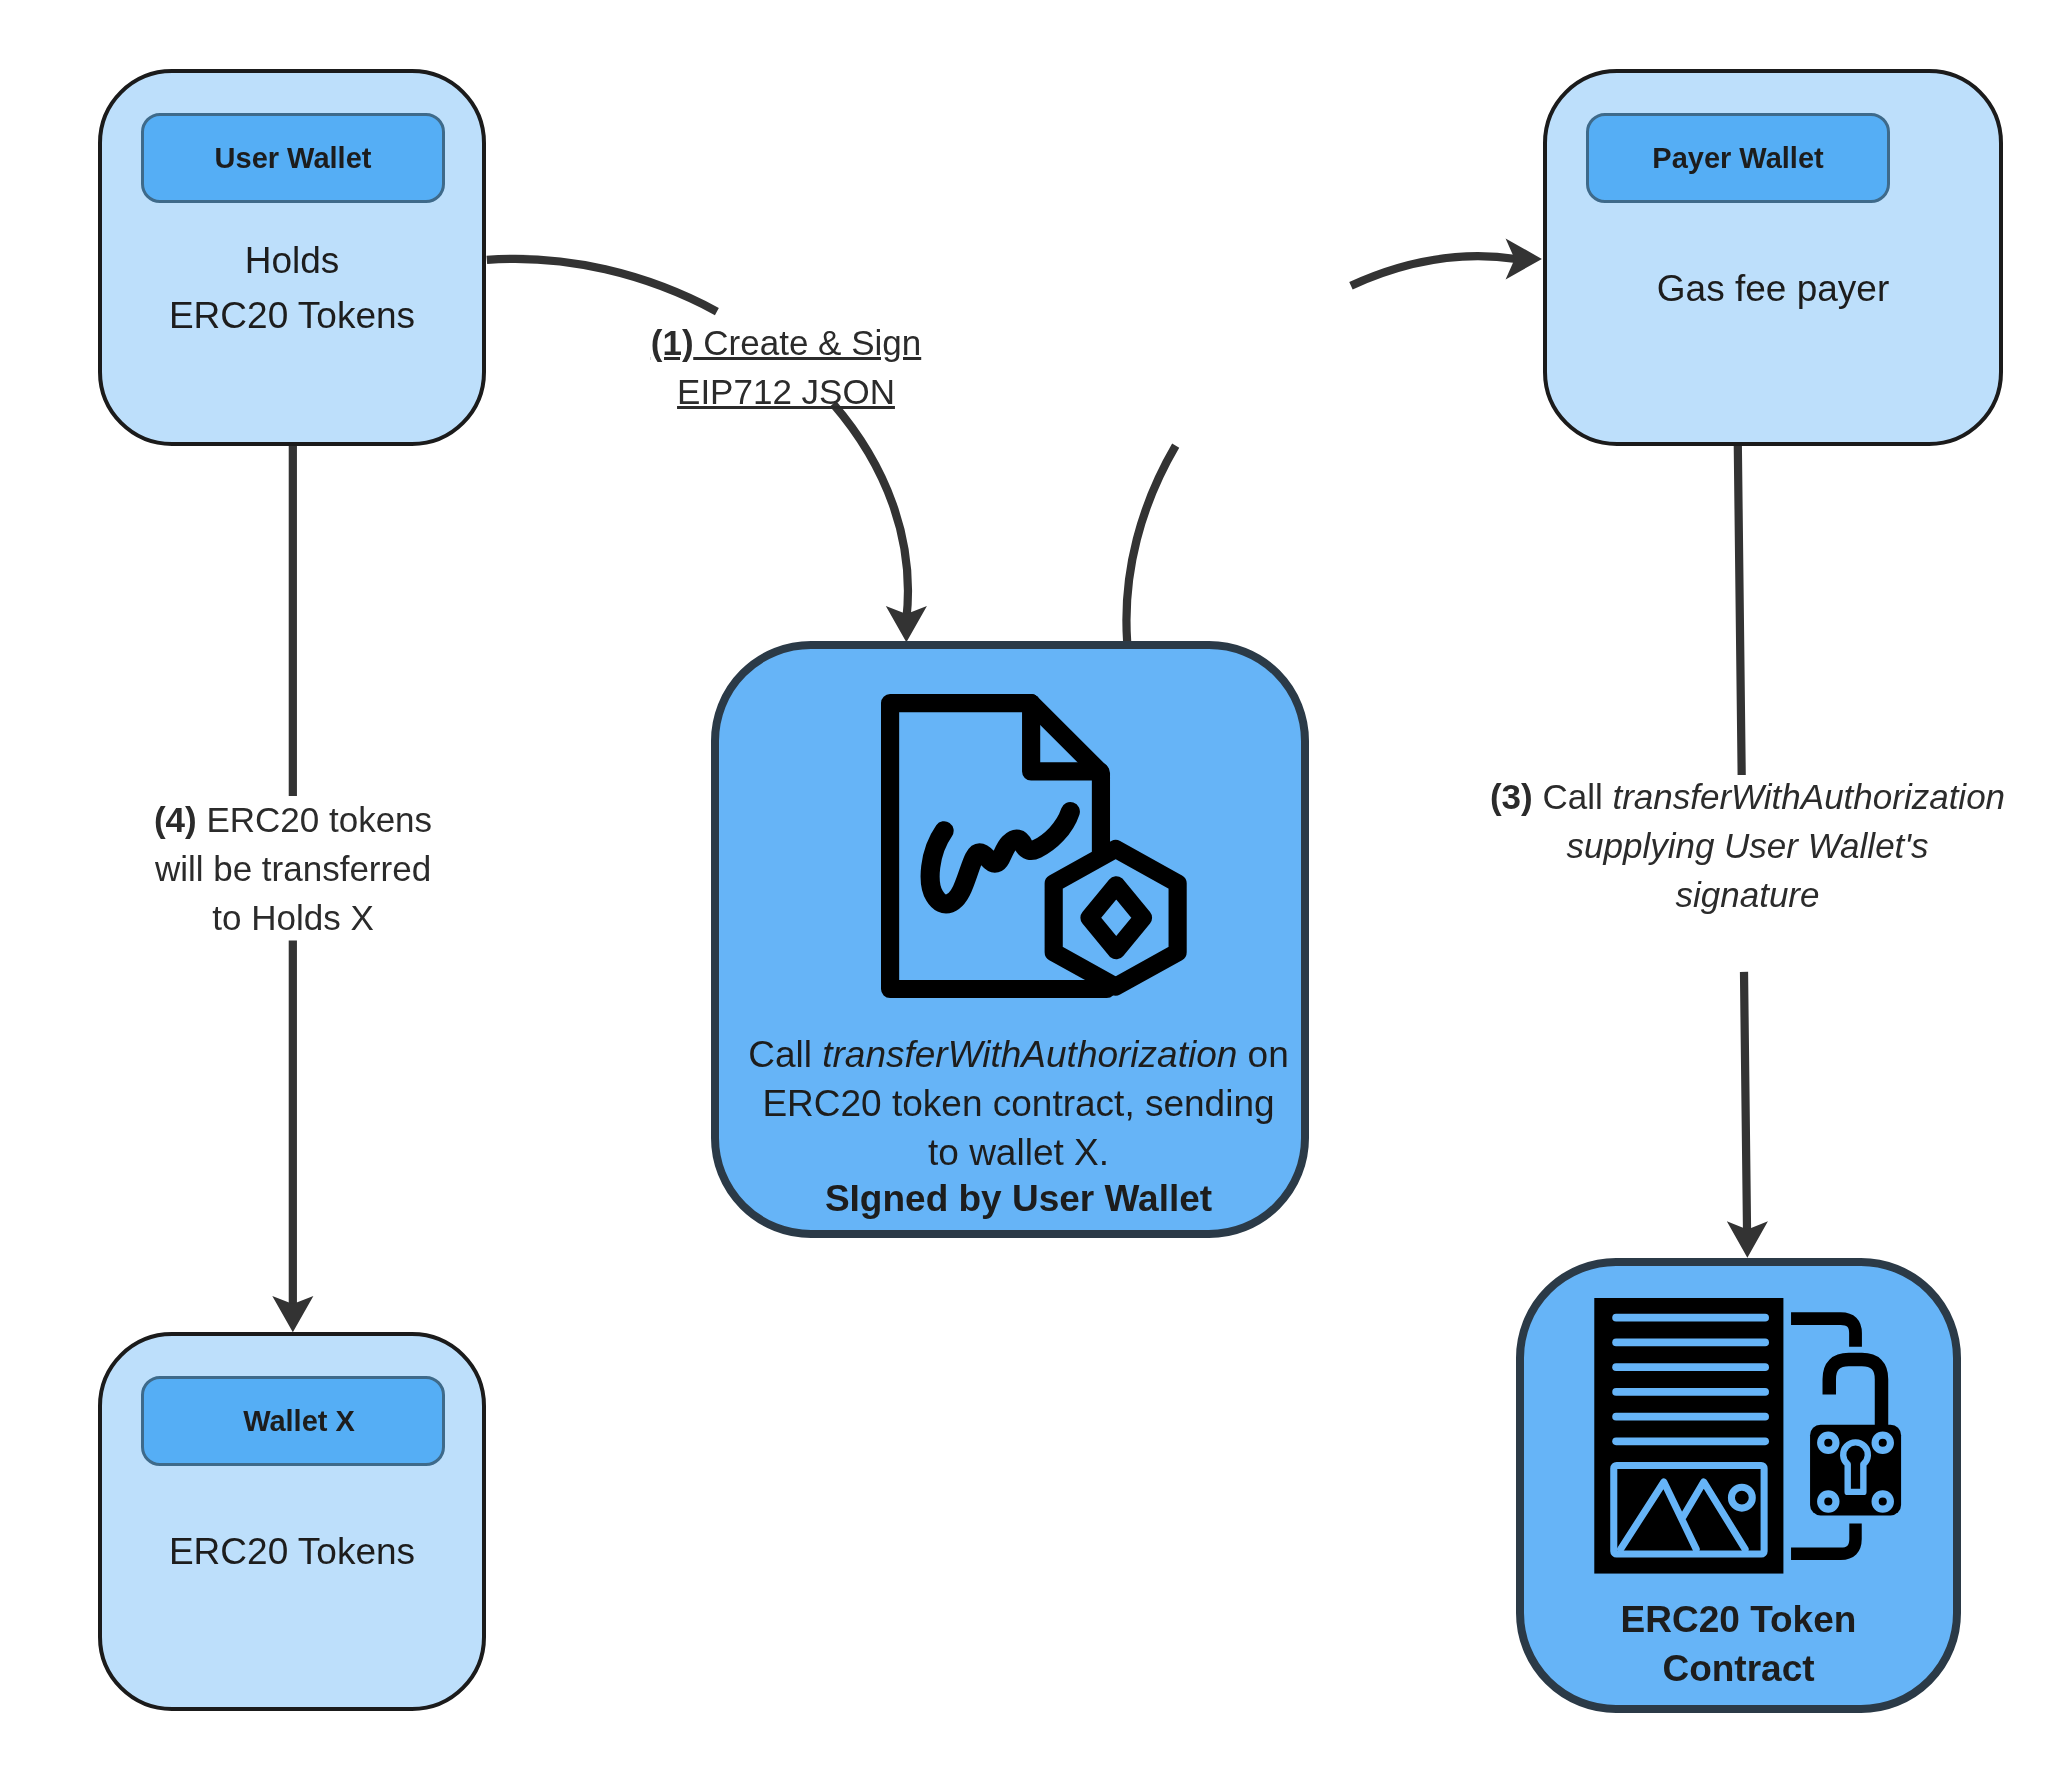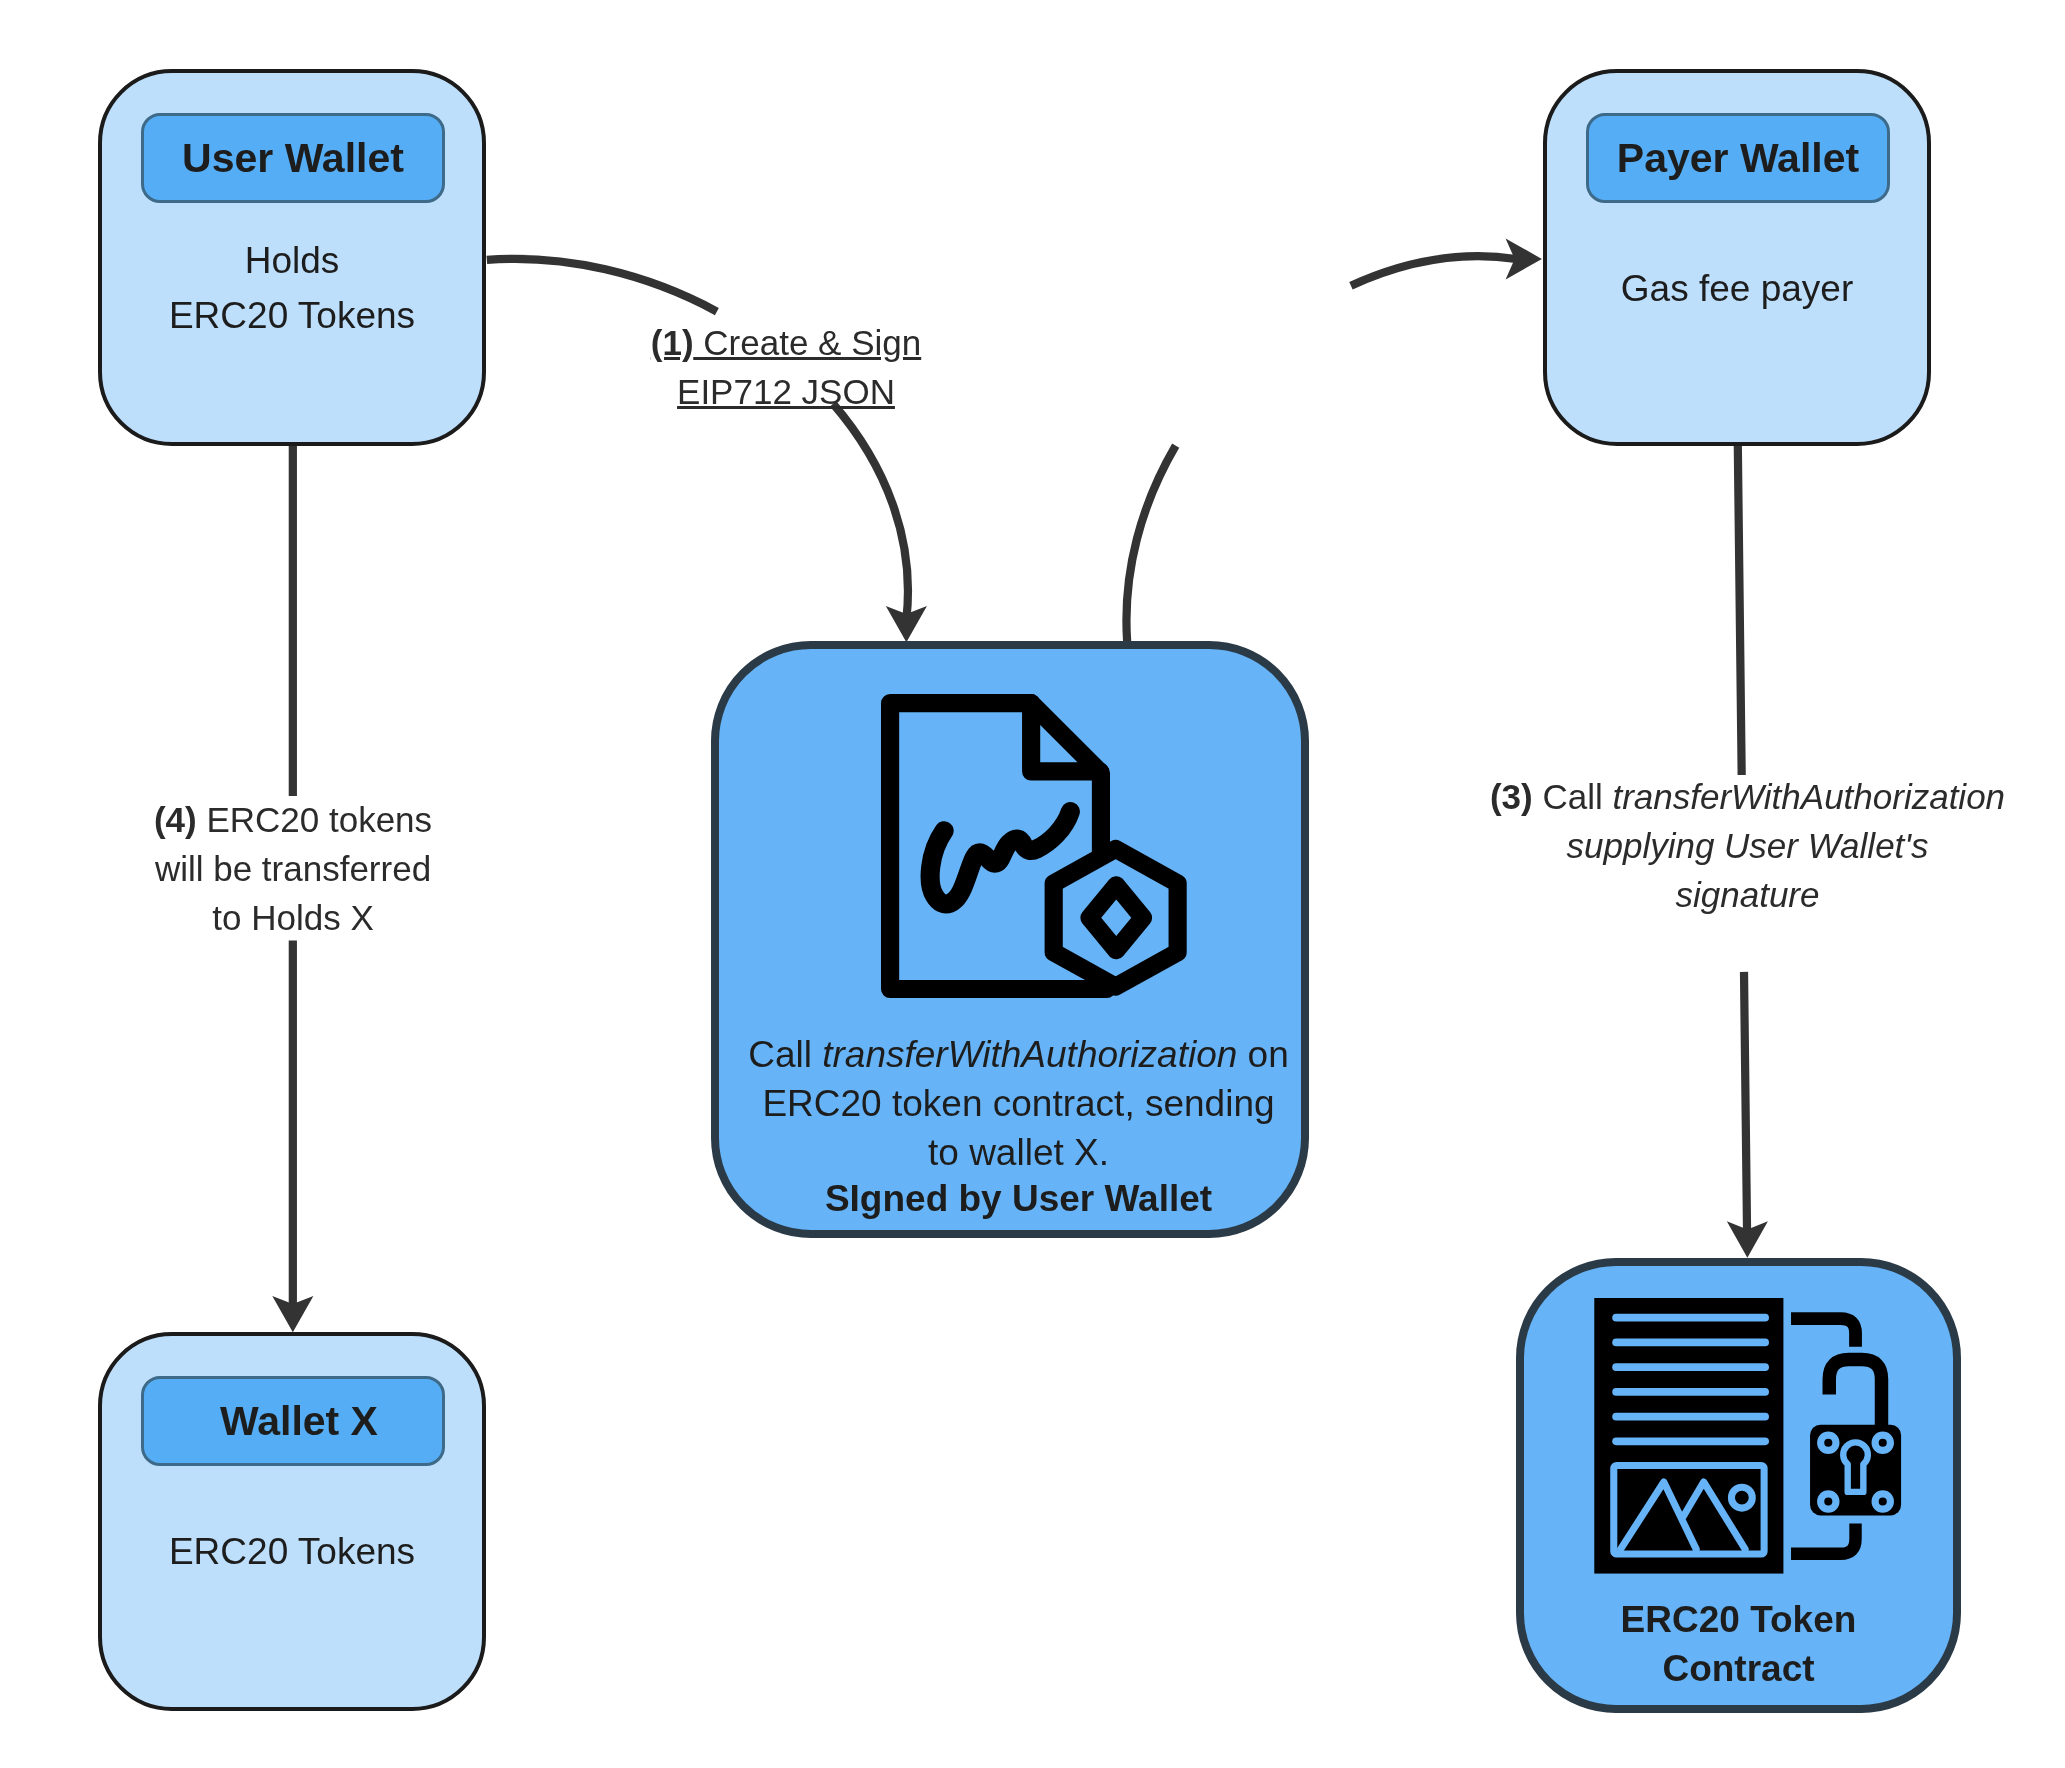--- a/index.html
+++ b/index.html
@@ -9,21 +9,21 @@
   #stage{position:relative;width:2066px;height:1768px;background:#ffffff;}
   svg#edges{position:absolute;left:0;top:0;width:2066px;height:1768px;overflow:visible;}
 
   .node{position:absolute;box-sizing:border-box;}
   .node.light{background:#bddffb;border:4.3px solid #1b1b1b;border-radius:74px;}
   .node.dark{background:#66b4f7;border:8.2px solid #2b3a47;border-radius:100px;}
 
   .badge{position:absolute;box-sizing:border-box;background:#55aef5;
          border:3.6px solid #3e6a8a;border-radius:19px;font-weight:bold;color:#1d1d1d;
          display:flex;align-items:center;justify-content:center;
-         text-align:center;font-size:41px;line-height:1;}
+         text-align:center;font-size:29px;line-height:1;}
 
   .tline{position:absolute;left:0;right:0;text-align:center;color:#1d1d1d;
          font-size:37px;line-height:37px;white-space:nowrap;}
   .tline.bold{font-weight:bold;}
   .tline i{font-style:italic;}
 
   .edgelabel{position:absolute;text-align:center;color:#2b2b2b;font-size:35px;}
   .edgelabel .lbl-line{line-height:49px;white-space:nowrap;}
   .edgelabel b{font-weight:bold;}
   .edgelabel i{font-style:italic;}
@@ -49,21 +49,21 @@
       <path d="M 284.5,1356 L 306,1394 L 327.5,1356 L 306,1364.5 z"></path>
     </g>
   </svg>
 
   <div class="node light" style="left:98px;top:69px;width:388px;height:377px;">
     <div class="badge" style="left:39px;top:40px;width:304px;height:90px;">User Wallet</div>
     <div class="tline" style="top:169px;">Holds</div>
     <div class="tline" style="top:224px;">ERC20 Tokens</div>
   </div>
 
-  <div class="node light" style="left:1543px;top:69px;width:388px;height:377px;">
+  <div class="node light" style="left:1543px;top:69px;width:460px;height:377px;">
     <div class="badge" style="left:39px;top:40px;width:304px;height:90px;">Payer Wallet</div>
     <div class="tline" style="top:197px;">Gas fee payer</div>
   </div>
 
   <div class="node dark" style="left:711px;top:641px;width:598px;height:597px;">
     <svg class="ico" style="left:162px;top:45px;width:306px;height:306px;" viewBox="0 0 320 320" xmlns="http://www.w3.org/2000/svg">
       <g fill="none" stroke="#000000" stroke-width="19" stroke-linecap="round" stroke-linejoin="round">
         <path d="M 157 9.5 L 9.5 9.5 L 9.5 308.5 L 236 308.5"></path>
         <path d="M 157 9.5 L 230 82.5 L 230 165"></path>
         <path d="M 157 9.5 L 157 81 L 229 81"></path>

